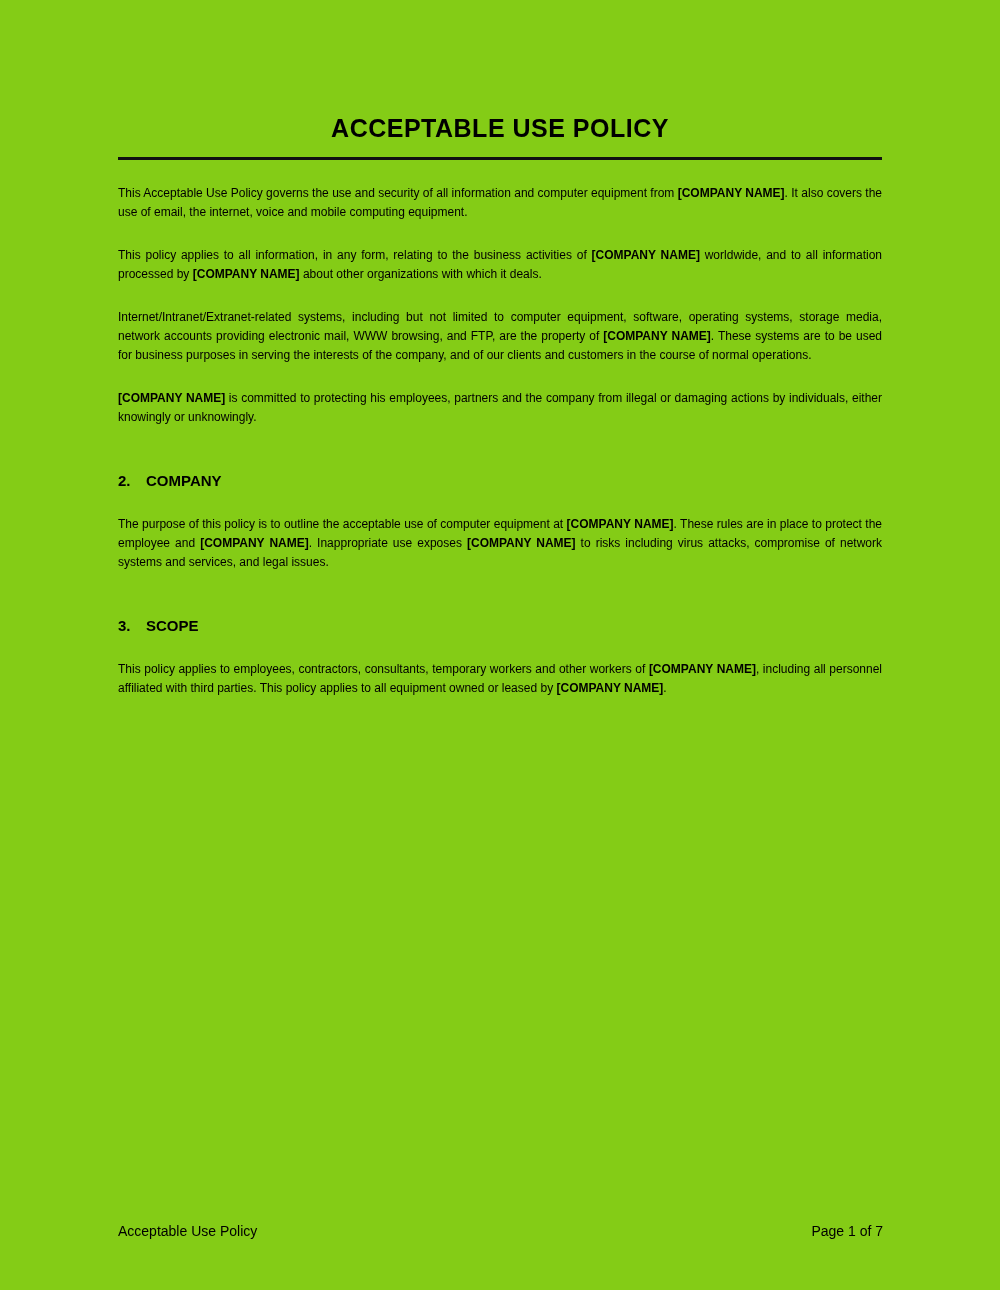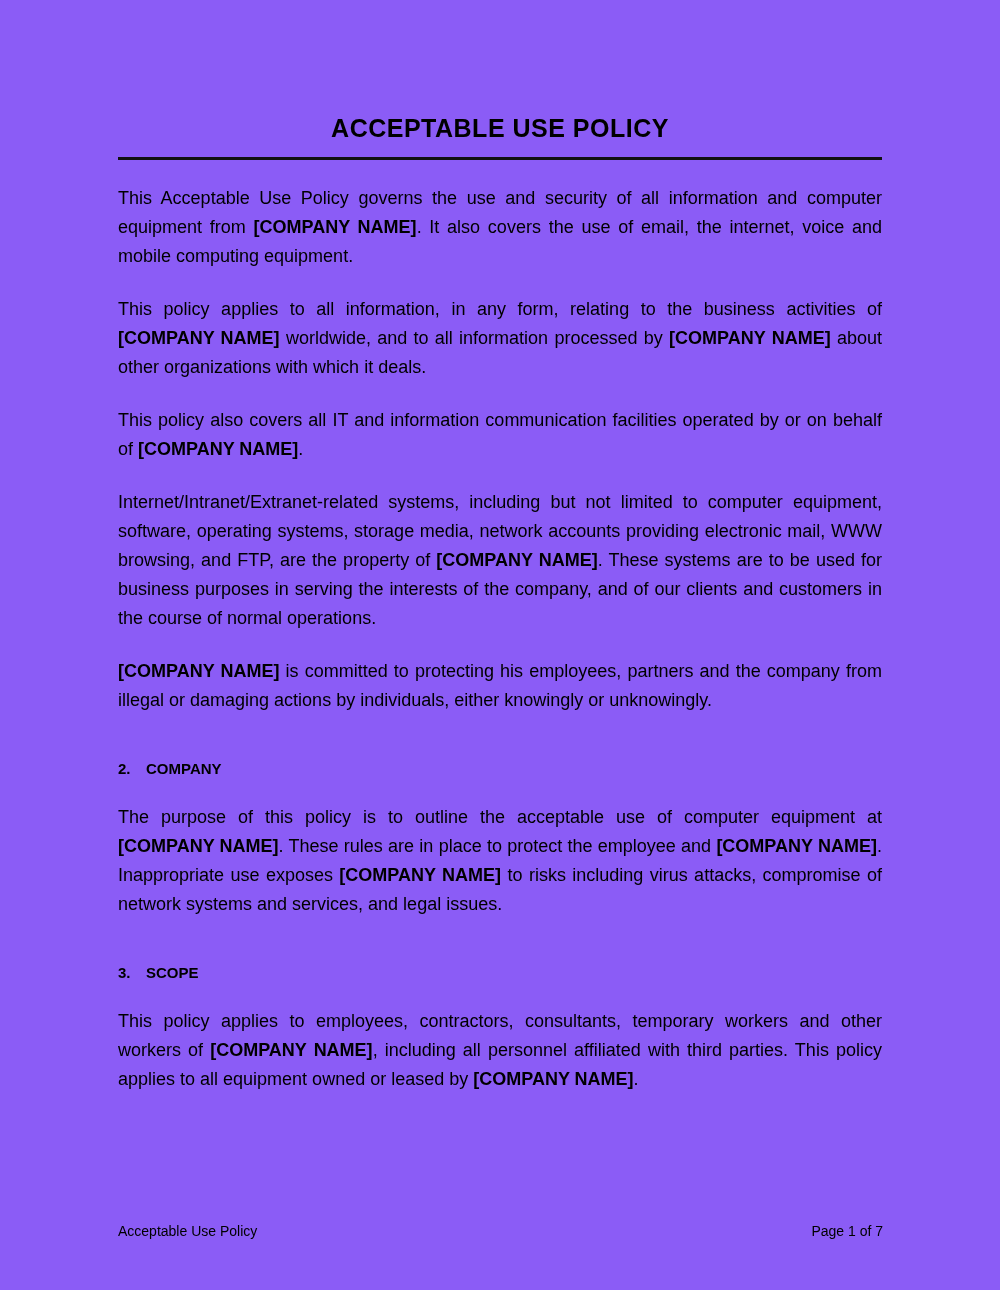--- a/index.html
+++ b/index.html
@@ -4,21 +4,21 @@
 <style>
   html, body {
     margin: 0;
     padding: 0;
     background: #ffffff;
   }
   .page {
     position: relative;
     width: 1000px;
     height: 1290px;
-    background: #8b5cf6;
+    background: #84cc16;
     font-family: "Liberation Sans", "DejaVu Sans", sans-serif;
     color: #000000;
     overflow: hidden;
   }
   .content {
     padding: 0 118px;
   }
   .doc-title {
     margin: 0;
     padding-top: 112px;
@@ -38,22 +38,22 @@
     font-size: 15px;
     font-weight: bold;
     line-height: 20px;
     margin: 44px 0 24px 0;
   }
   .section h2 .num {
     display: inline-block;
     width: 28px;
   }
   .section p {
-    font-size: 18px;
-    line-height: 29px;
+    font-size: 12px;
+    line-height: 19px;
     margin: 24px 0;
     text-align: justify;
   }
   .section p b {
     font-weight: bold;
   }
   .footer {
     position: absolute;
     left: 118px;
     right: 117px;
@@ -68,21 +68,20 @@
 <body>
 
 <div class="page">
   <div class="content">
     <h1 class="doc-title">ACCEPTABLE USE POLICY</h1>
     <div class="title-rule"></div>
     <div>
         <section class="section">
           <p><span>This Acceptable Use Policy governs the use and security of all information and computer equipment from </span><b>[COMPANY NAME]</b><span>. It also covers the use of email, the internet, voice and mobile computing equipment.</span></p>
           <p><span>This policy applies to all information, in any form, relating to the business activities of </span><b>[COMPANY NAME]</b><span> worldwide, and to all information processed by </span><b>[COMPANY NAME]</b><span> about other organizations with which it deals.</span></p>
-          <p><span>This policy also covers all IT and information communication facilities operated by or on behalf of </span><b>[COMPANY NAME]</b><span>.</span></p>
           <p><span>Internet/Intranet/Extranet-related systems, including but not limited to computer equipment, software, operating systems, storage media, network accounts providing electronic mail, WWW browsing, and FTP, are the property of </span><b>[COMPANY NAME]</b><span>. These systems are to be used for business purposes in serving the interests of the company, and of our clients and customers in the course of normal operations.</span></p>
           <p><b>[COMPANY NAME]</b><span> is committed to protecting his employees, partners and the company from illegal or damaging actions by individuals, either knowingly or unknowingly.</span></p>
         </section>
         <section class="section">
           <h2><span class="num">2.</span><span>COMPANY</span></h2>
           <p><span>The purpose of this policy is to outline the acceptable use of computer equipment at </span><b>[COMPANY NAME]</b><span>. These rules are in place to protect the employee and </span><b>[COMPANY NAME]</b><span>. Inappropriate use exposes </span><b>[COMPANY NAME]</b><span> to risks including virus attacks, compromise of network systems and services, and legal issues.</span></p>
         </section>
         <section class="section">
           <h2><span class="num">3.</span><span>SCOPE</span></h2>
           <p><span>This policy applies to employees, contractors, consultants, temporary workers and other workers of </span><b>[COMPANY NAME]</b><span>, including all personnel affiliated with third parties. This policy applies to all equipment owned or leased by </span><b>[COMPANY NAME]</b><span>.</span></p>

